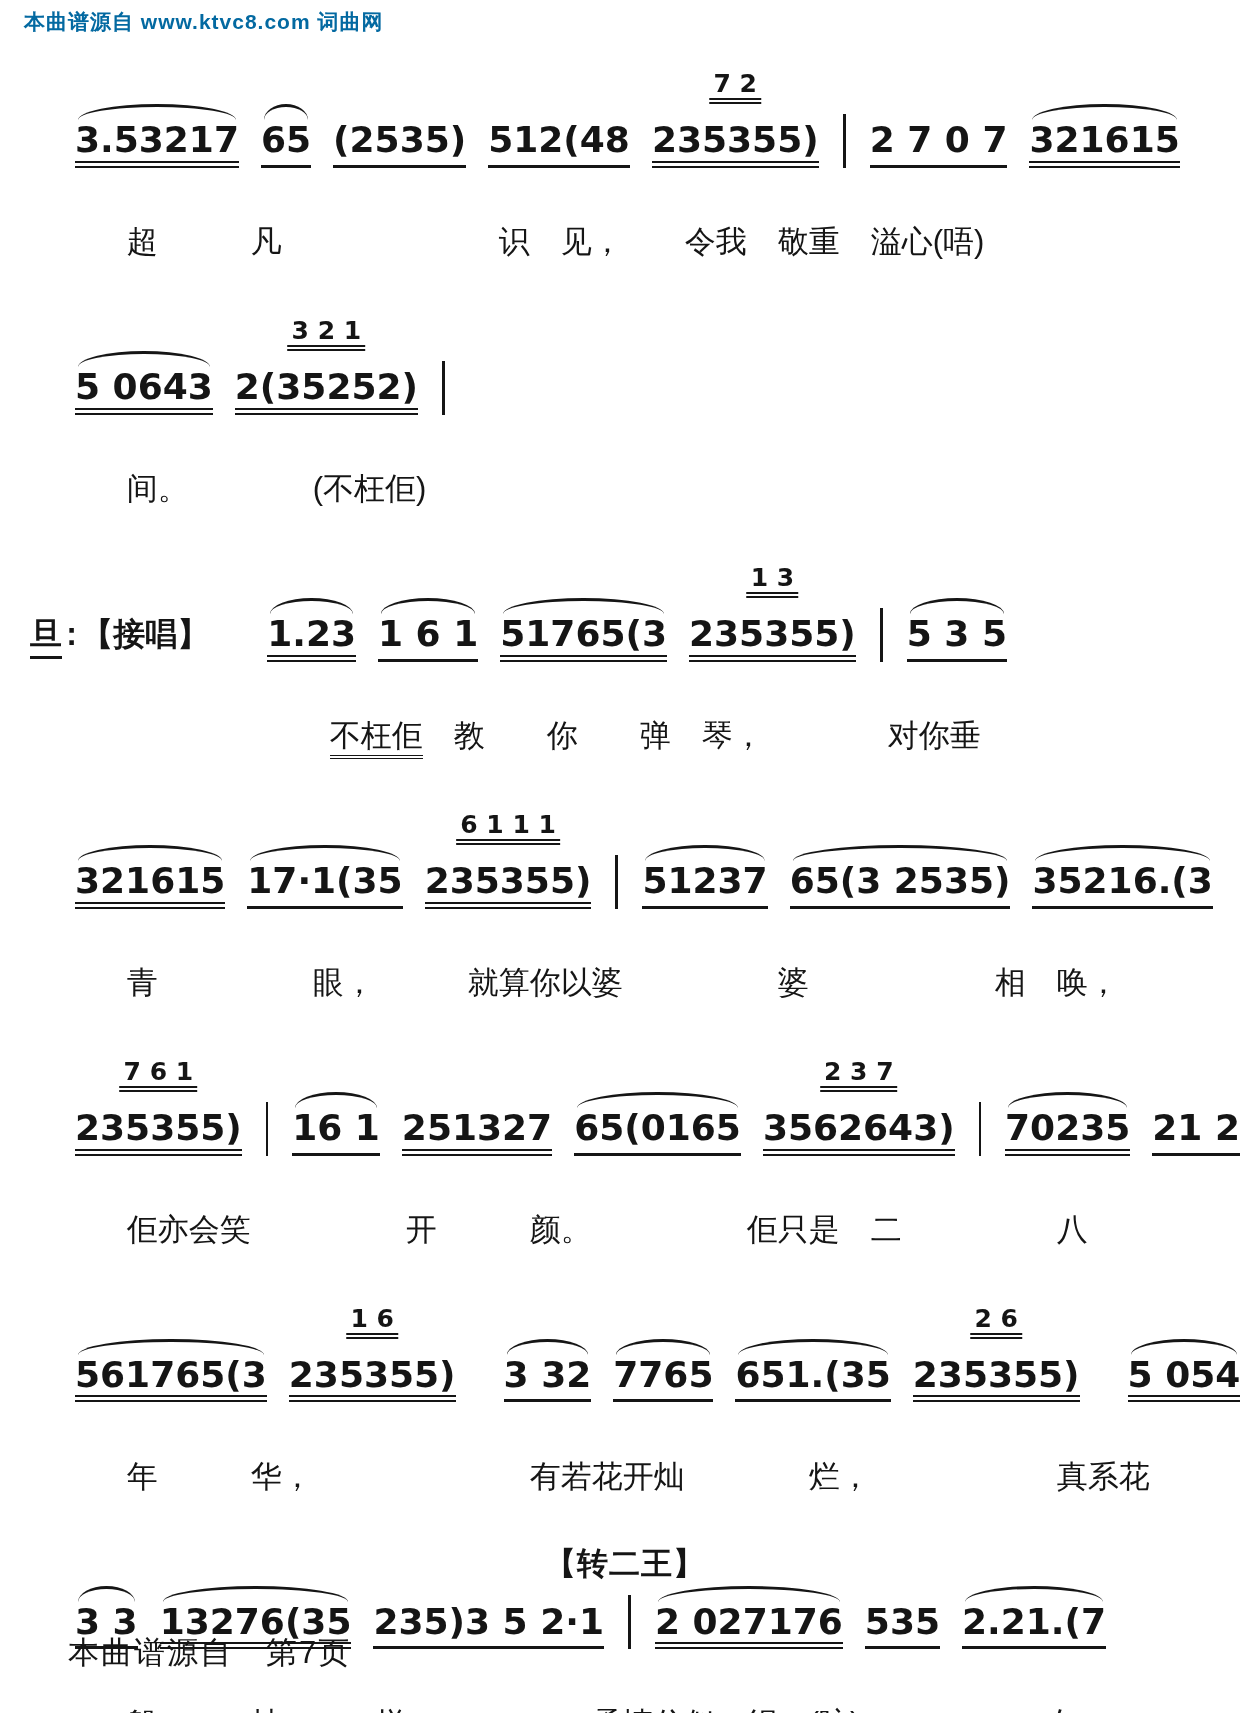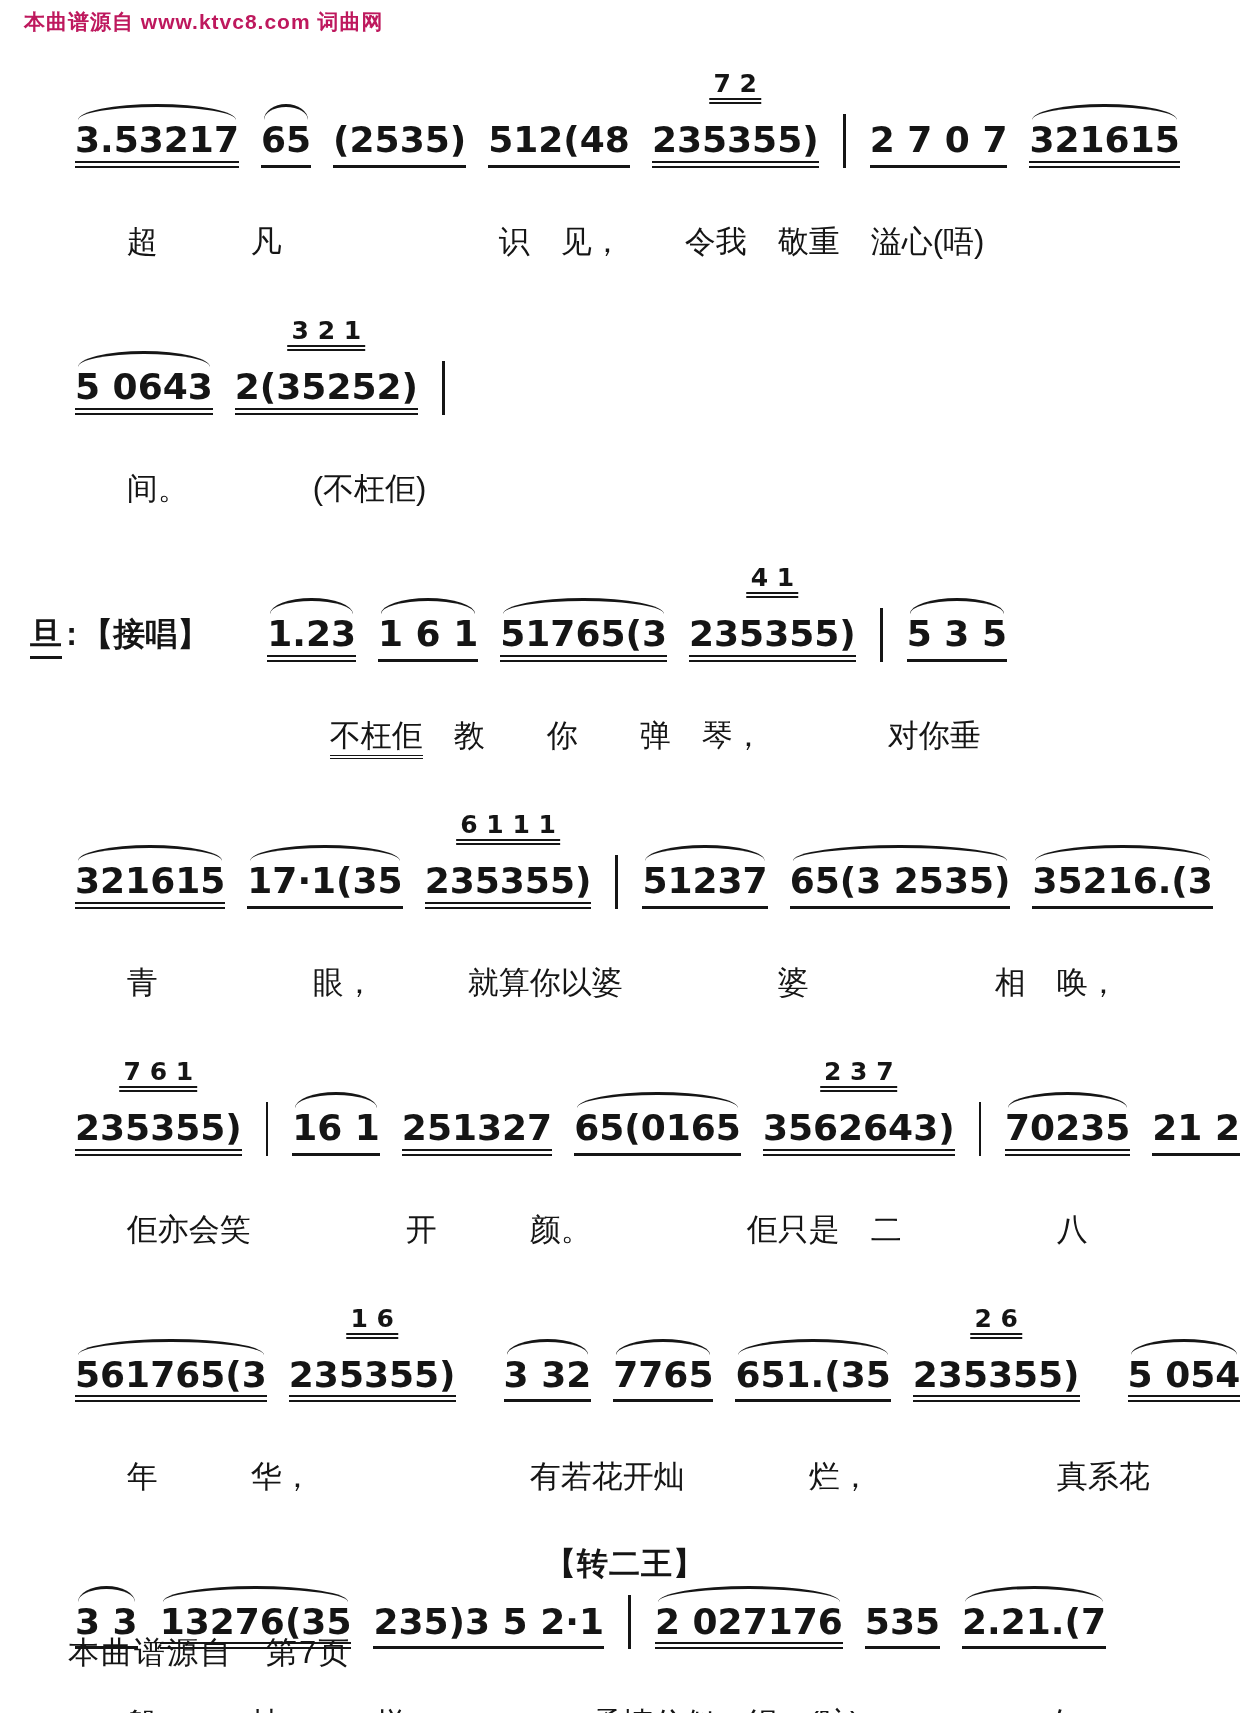--- a/index.html
+++ b/index.html
@@ -42,21 +42,21 @@
   .lyrics{margin-top:14px;font-size:31px;line-height:1.3;white-space:pre;min-height:42px;}
   .lyr-u{border-bottom:4px double #151515;padding-bottom:2px;}
   .footer-left{position:absolute;left:68px;top:1632px;font-size:31px;letter-spacing:2px;}
   .footer-right{position:absolute;right:46px;top:1678px;font-size:26px;font-weight:bold;white-space:pre;}
   .footer-right .brand{margin-left:16px;font-size:28px;}
 </style>
 </head>
 <body>
 
 <div class="page">
-  <div class="wm-top" style="color: #be185d;">本曲谱源自 www.ktvc8.com 词曲网</div>
+  <div class="wm-top" style="color: #0369a1;">本曲谱源自 www.ktvc8.com 词曲网</div>
 
   <div class="score" id="score">
       <div class="line">
 
     <div class="notes">
       
     <span class="seg u2">3.53217<i class="arc"></i></span><span class="seg u1">65<i class="arc"></i></span><span class="seg u1">(2535)</span><span class="seg u1">512(48</span><span class="seg u2">235355)<i class="grace">7 2</i></span><span class="barline"></span><span class="seg u1">2 7 0 7</span><span class="seg u2">321615<i class="arc"></i></span></div>
     <div class="lyrics">
       <span class="lyr-pre"></span><span class="lyr-rest">超　　　凡　　　　　　　识　见，　　令我　敬重　溢心(唔)</span>
     </div>
@@ -67,21 +67,21 @@
       
     <span class="seg u2">5 0643<i class="arc"></i></span><span class="seg u2">2(35252)<i class="grace">3 2 1</i></span><span class="barline"></span></div>
     <div class="lyrics">
       <span class="lyr-pre"></span><span class="lyr-rest">间。　　　　(不枉佢)</span>
     </div>
   </div>
       <div class="line has-role">
 
     <div class="notes">
       <span class="role"><span class="role-u">旦</span><span class="role-rest">:【接唱】</span></span>
-    <span class="seg u2">1.23<i class="arc"></i></span><span class="seg u1">1 6 1<i class="arc"></i></span><span class="seg u2">51765(3<i class="arc"></i></span><span class="seg u2">235355)<i class="grace">4 1</i></span><span class="barline"></span><span class="seg u1">5 3 5<i class="arc"></i></span></div>
+    <span class="seg u2">1.23<i class="arc"></i></span><span class="seg u1">1 6 1<i class="arc"></i></span><span class="seg u2">51765(3<i class="arc"></i></span><span class="seg u2">235355)<i class="grace">1 3</i></span><span class="barline"></span><span class="seg u1">5 3 5<i class="arc"></i></span></div>
     <div class="lyrics">
       <span class="lyr-pre">　　　　　　　　</span><span class="lyr-u">不枉佢</span><span class="lyr-rest">　教　　你　　弹　琴，　　　　对你垂</span>
     </div>
   </div>
       <div class="line">
 
     <div class="notes">
       
     <span class="seg u2">321615<i class="arc"></i></span><span class="seg u1">17·1(35<i class="arc"></i></span><span class="seg u2">235355)<i class="grace">6 1 1 1</i></span><span class="barline"></span><span class="seg u1">51237<i class="arc"></i></span><span class="seg u1">65(3 2535)<i class="arc"></i></span><span class="seg u1">35216.(3<i class="arc"></i></span></div>
     <div class="lyrics">

